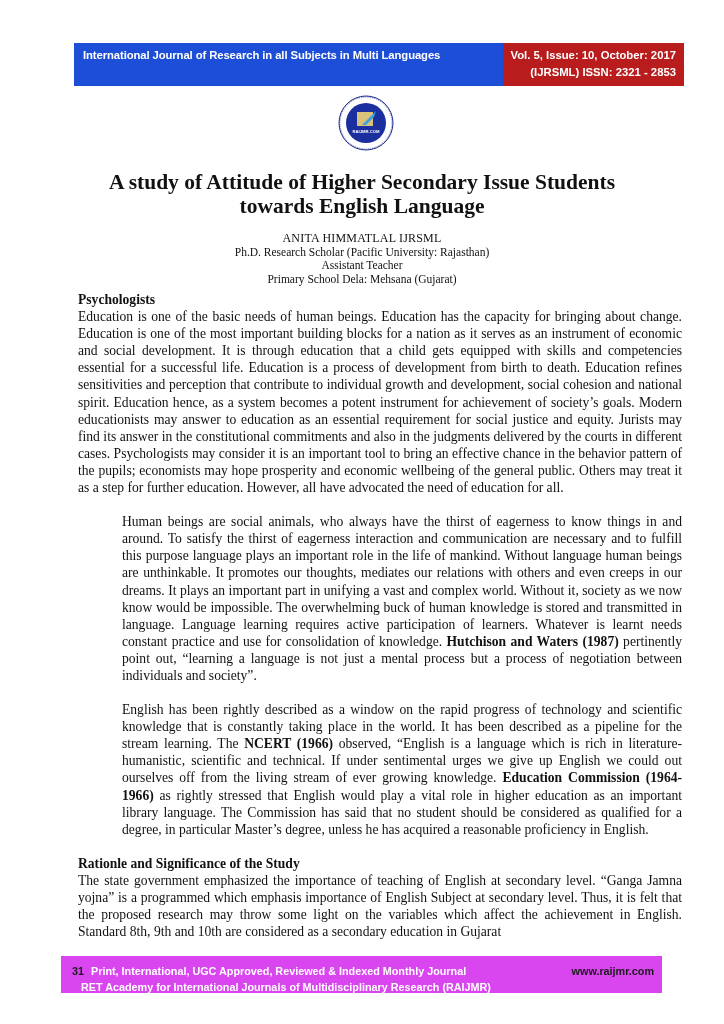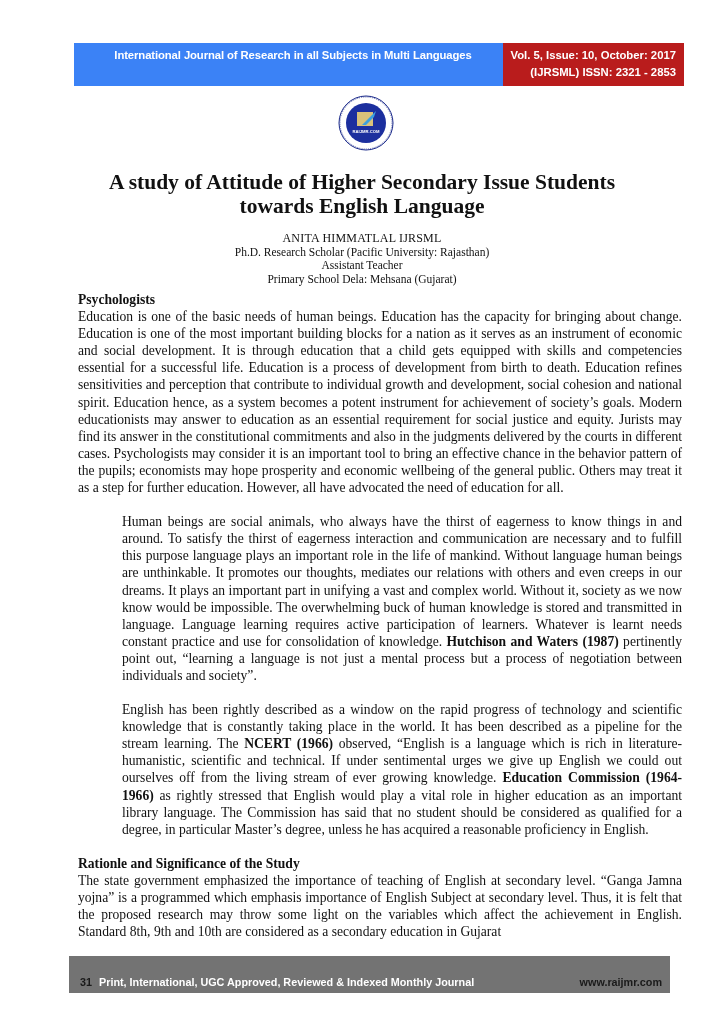--- a/index.html
+++ b/index.html
@@ -1,41 +1,41 @@
 <!DOCTYPE html>
 <html><head>
 <meta charset="utf-8">
 <style>
   html, body { margin: 0; padding: 0; background: #ffffff; }
   body { width: 724px; height: 1024px; position: relative; overflow: hidden; font-family: "Liberation Serif", serif; color: #111; }
 
   .hdr { position: absolute; left: 74px; top: 43px; width: 610px; height: 43px; display: flex; }
-  .hdr-left { background: #3b82f6; width: 429px; height: 100%; box-sizing: border-box; padding: 4px 0 0 9px; color: #ffffff; font-family: "Liberation Sans", sans-serif; font-weight: bold; font-size: 11.3px; line-height: 17px; letter-spacing: -0.1px; text-align: center; }
+  .hdr-left { background: #1d4ed8; width: 429px; height: 100%; box-sizing: border-box; padding: 4px 0 0 9px; color: #ffffff; font-family: "Liberation Sans", sans-serif; font-weight: bold; font-size: 11.3px; line-height: 17px; letter-spacing: -0.1px; }
   .hdr-right { background: #b91c1c; flex: 1; height: 100%; box-sizing: border-box; padding: 4px 8px 0 0; color: #ffffff; font-family: "Liberation Sans", sans-serif; font-weight: bold; font-size: 11.3px; line-height: 17px; text-align: right; }
   .hdr-right .line2 { padding-right: 0; }
 
   .logo { position: absolute; left: 338px; top: 95px; width: 56px; height: 56px; }
 
   .title { position: absolute; left: 60px; top: 170px; width: 604px; text-align: center; font-family: "Liberation Serif", serif; font-weight: bold; font-size: 21.5px; line-height: 24px; }
 
   .author-block { position: absolute; left: 60px; top: 232px; width: 604px; text-align: center; font-size: 11.5px; line-height: 13.5px; }
   .author-block .name { font-size: 12px; letter-spacing: 0.2px; }
 
   .content { position: absolute; left: 78px; top: 291px; width: 604px; font-size: 13.6px; line-height: 17.1px; }
   .content h2 { margin: 0; font-size: 13.6px; font-weight: bold; line-height: 17.1px; }
   .content p { margin: 0; text-align: justify; }
   .content p.gap { margin-top: 17px; margin-left: 44px; }
   .content h2.gap { margin-top: 17px; }
   .content b { font-weight: bold; }
 
-  .ftr { position: absolute; left: 69px; top: 956px; width: 601px; height: 37px; background: #737373; font-family: "Liberation Sans", sans-serif; font-weight: bold; font-size: 10.8px; line-height: 16px; color: #ffffff; box-sizing: border-box; padding-top: 18px; }
+  .ftr { position: absolute; left: 61px; top: 956px; width: 601px; height: 37px; background: #d946ef; font-family: "Liberation Sans", sans-serif; font-weight: bold; font-size: 10.8px; line-height: 16px; color: #ffffff; box-sizing: border-box; padding-top: 7px; }
   .ftr-row1 { display: flex; padding-left: 11px; padding-right: 8px; }
   .ftr-row1 .pg { color: #1a1a1a; margin-right: 7px; }
   .ftr-row1 .web { color: #1a1a1a; margin-left: auto; }
-  .ftr-row2 { text-align: center; padding-left: 20px; text-decoration: underline; }
+  .ftr-row2 { padding-left: 20px; }
 </style>
 </head>
 <body>
 
 <div class="hdr">
   <div class="hdr-left">
     <div>International Journal of Research in all Subjects in Multi Languages</div>
   </div>
   <div class="hdr-right">
     <div>Vol. 5, Issue: 10, October: 2017</div>

